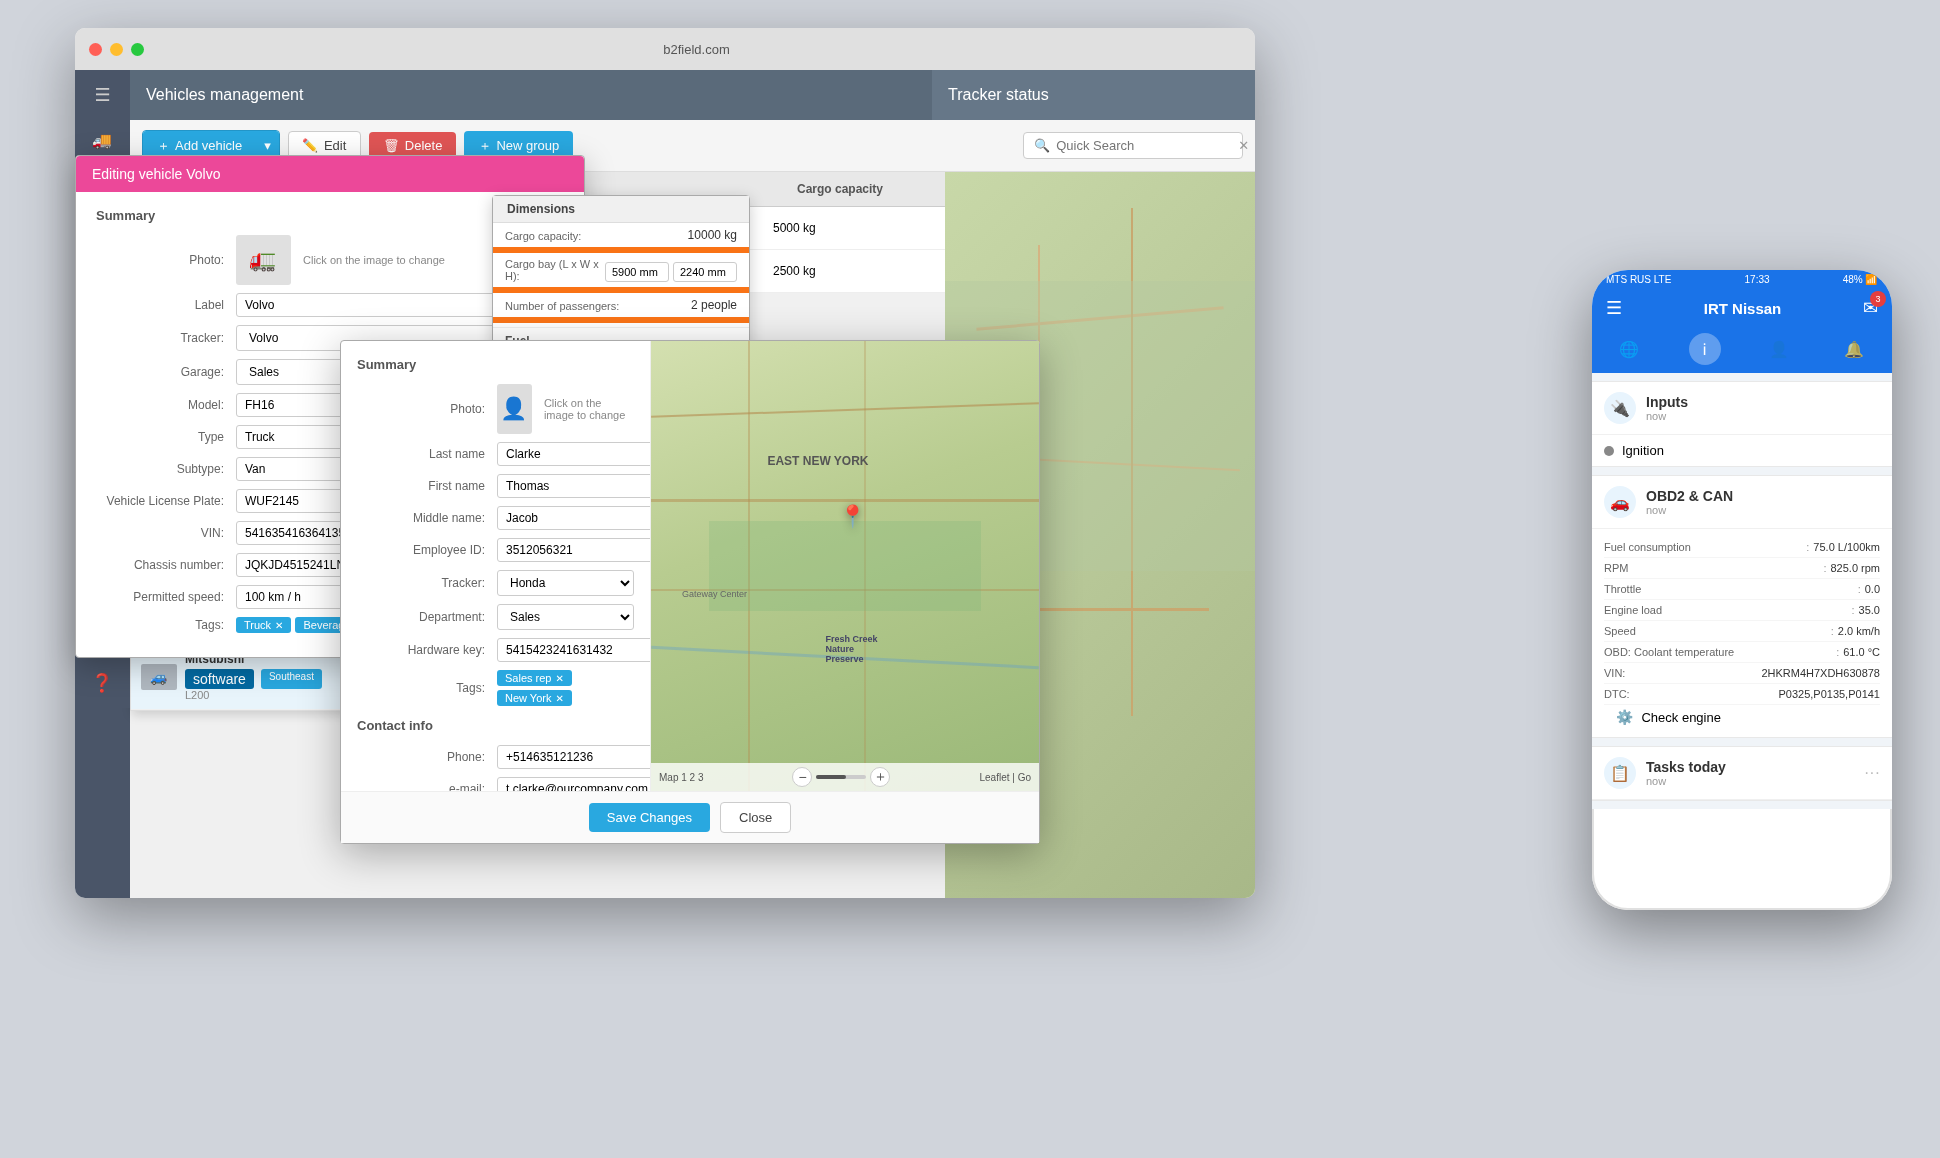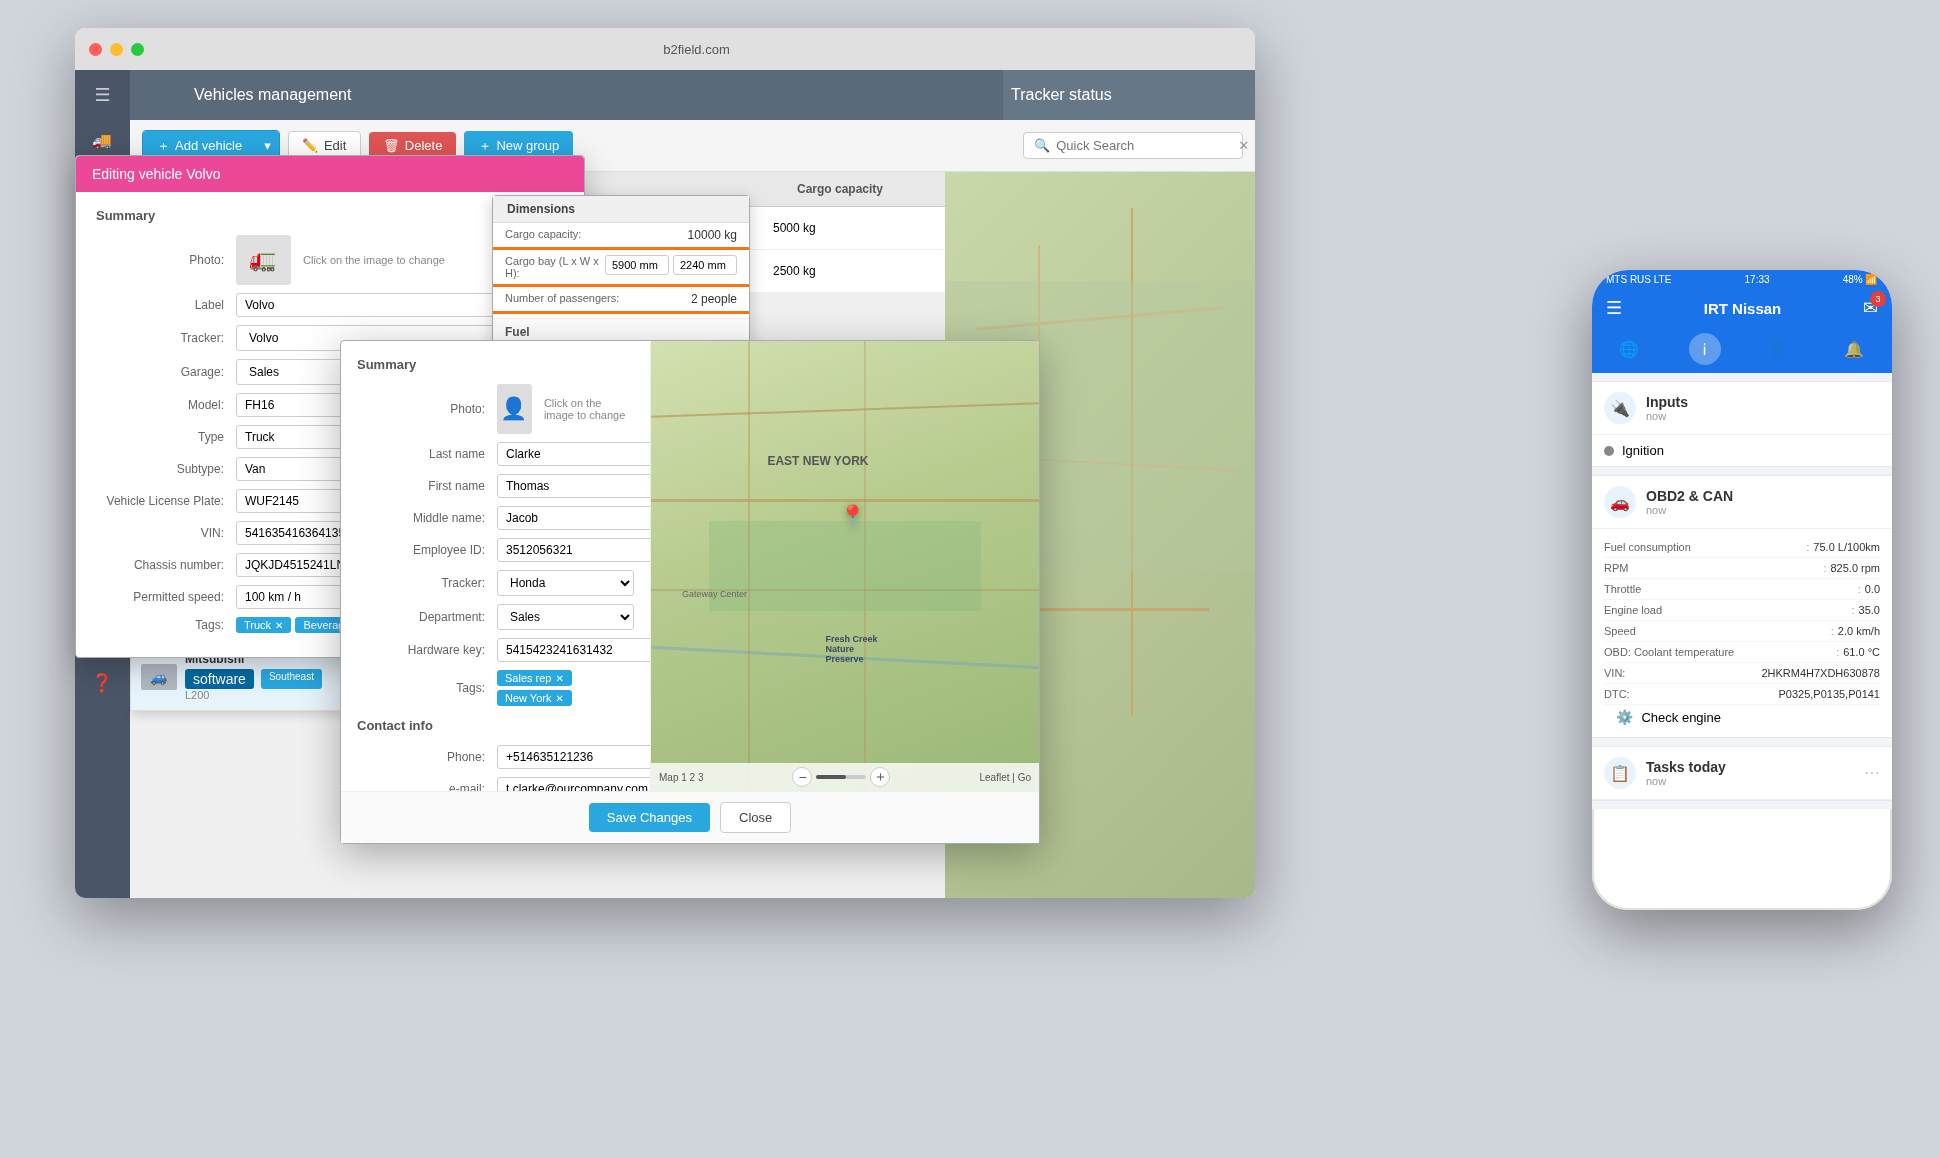--- a/index.html
+++ b/index.html
@@ -90,33 +90,32 @@
     .top-panel {
       display: flex;
       height: 50px;
       background: #5a6a7a;
     }
     .vehicles-header {
       flex: 1;
       display: flex;
       align-items: center;
       padding: 0 16px;
-      margin-left: 48px;
     }
     .vehicles-header h2 {
       color: #fff;
       font-size: 16px;
       font-weight: 500;
     }
     .tracker-header {
-      width: 252px;
+      width: 323px;
       background: #667788;
       display: flex;
       align-items: center;
-      padding: 0 8px;
+      padding: 0 16px;
     }
     .tracker-header h2 {
       color: #fff;
       font-size: 16px;
       font-weight: 500;
     }
 
     
     .toolbar {
       display: flex;
@@ -320,23 +319,23 @@
     .dimensions-tab {
       background: #f0f0f0;
       border-bottom: 1px solid #ddd;
       padding: 6px 14px;
       font-size: 12px;
       font-weight: 600;
       color: #444;
     }
     .dim-row {
       display: flex;
-      align-items: flex-start;
+      align-items: flex-end;
       padding: 5px 12px;
-      border-bottom: 3px solid #f97316;
+      border-bottom: 6px solid #f97316;
     }
     .dim-label { font-size: 11px; color: #666; flex: 1; }
     .dim-value { font-size: 12px; color: #333; }
     .dim-inputs { display: flex; gap: 4px; }
     .dim-input {
       width: 64px; border: 1px solid #ccc; border-radius: 3px;
       padding: 3px 6px; font-size: 11px;
     }
 
     

